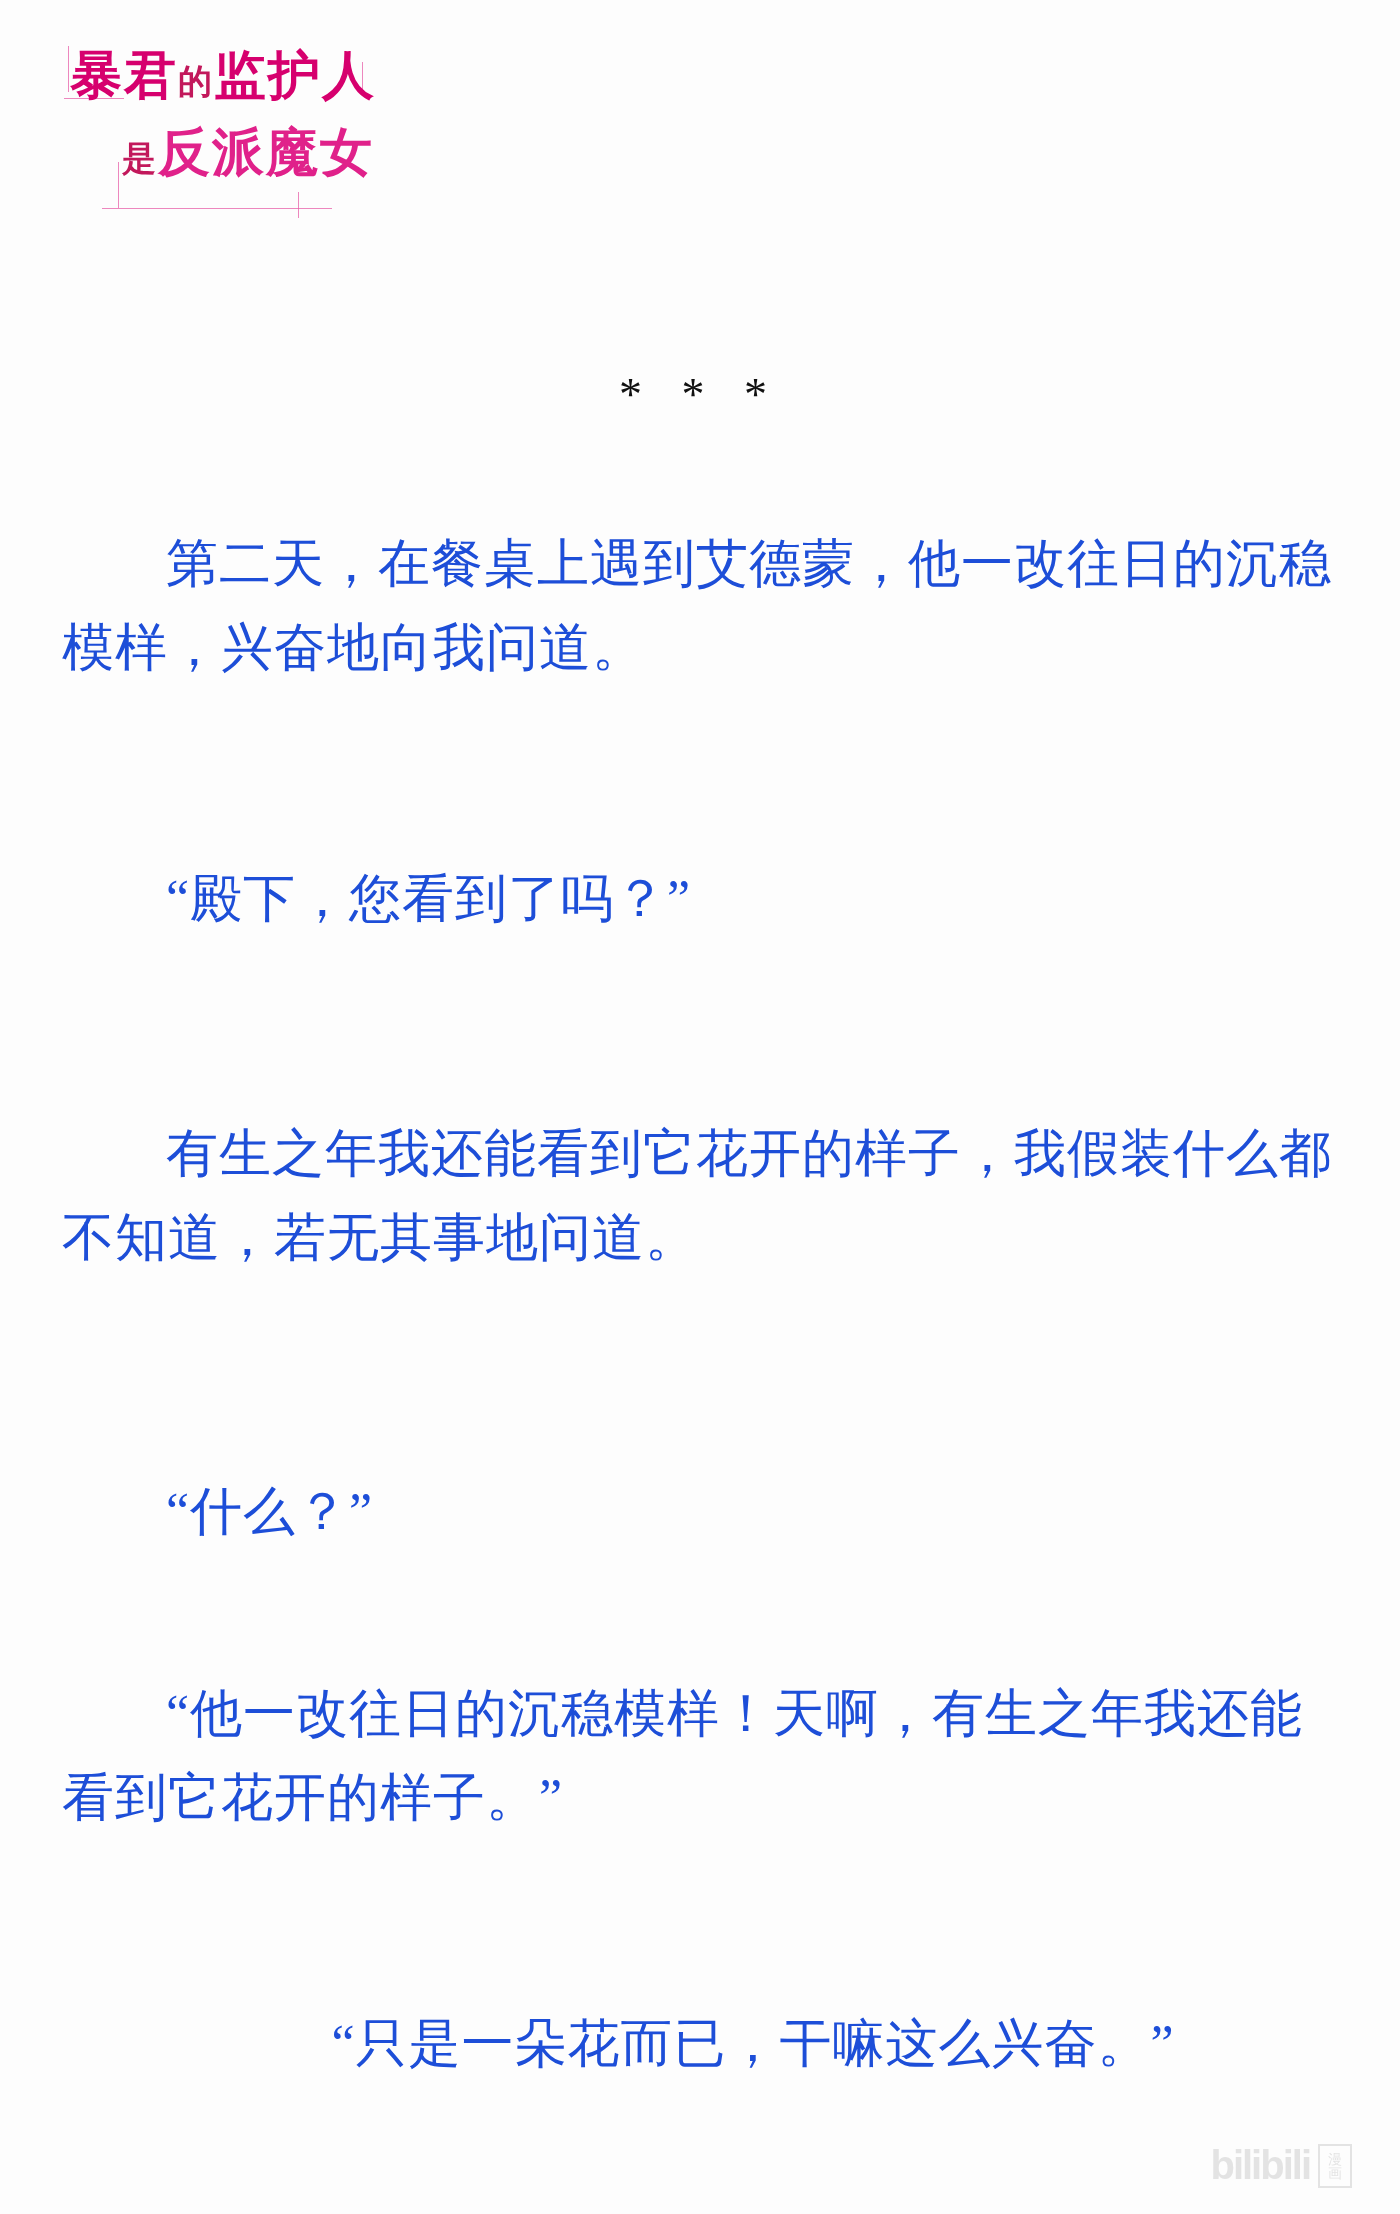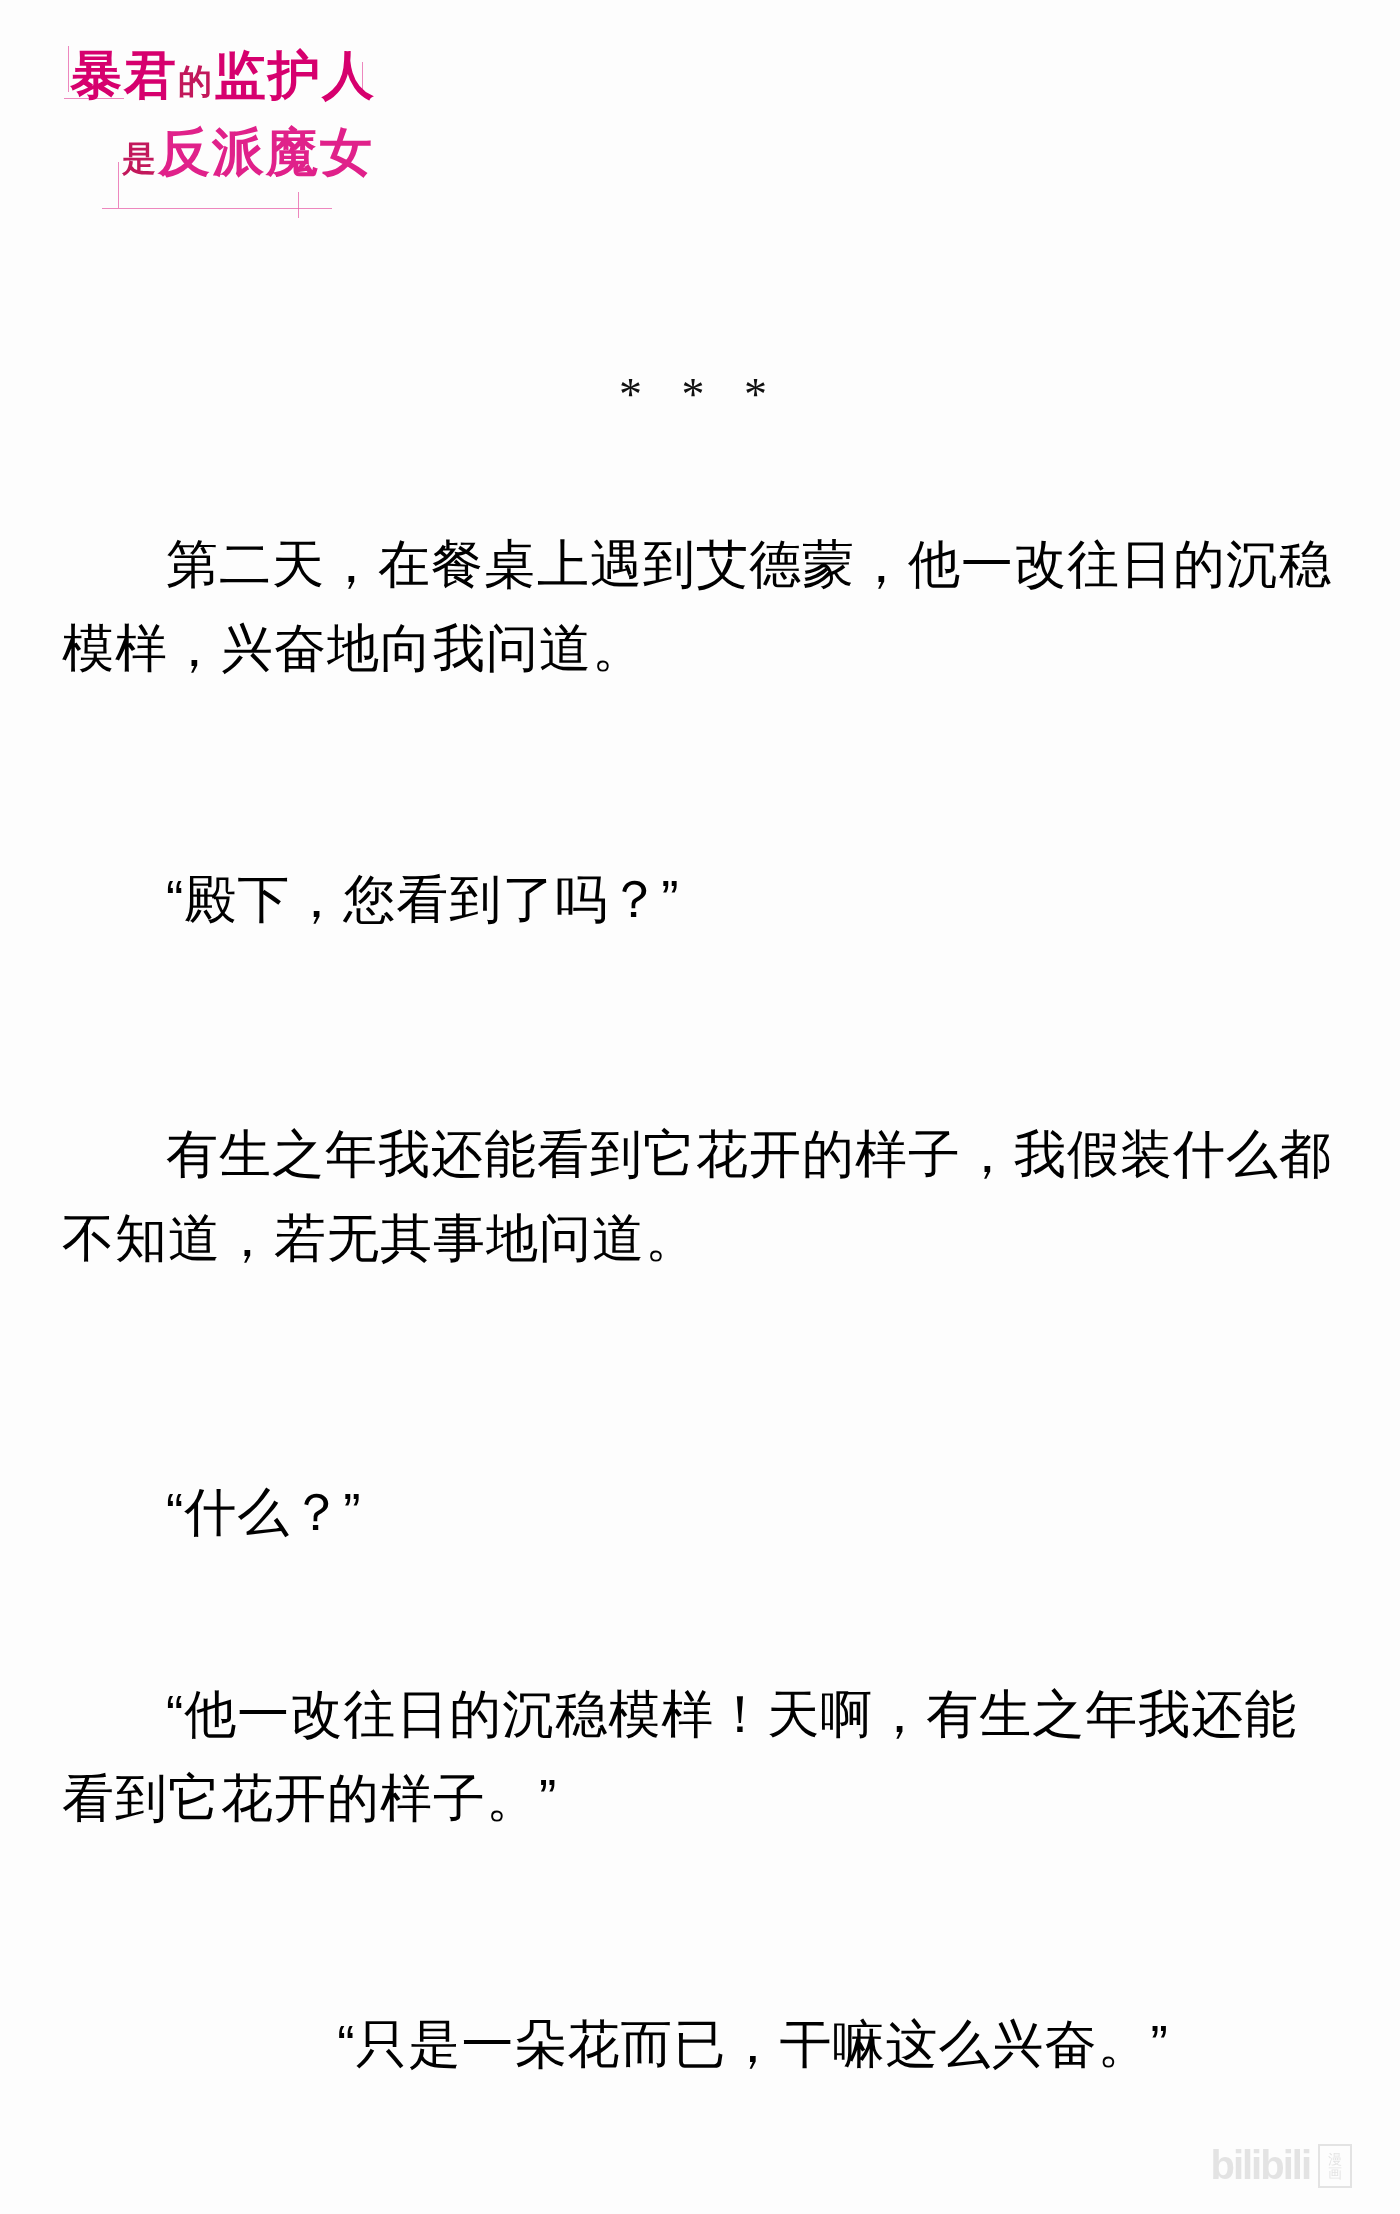--- a/index.html
+++ b/index.html
@@ -88,24 +88,24 @@
     text-align: center;
     font-family: "Liberation Serif", serif;
     font-size: 46px;
     letter-spacing: 14px;
     color: #111111;
   }
   .para {
     position: absolute;
     left: 62px;
     width: 1278px;
-    font-family: Liberation Sans, sans-serif;
+    font-family: Liberation Serif, serif;
     font-size: 52px;
     line-height: 1.62;
-    color: #000000;
+    color: #1d4ed8;
     text-indent: 104px;
     letter-spacing: 1px;
   }
   .para.quote {
     text-indent: 104px;
   }
   .p1 { top: 470px; }
   .p2 { top: 805px; }
   .p3 { top: 1060px; }
   .p4 { top: 1418px; }

